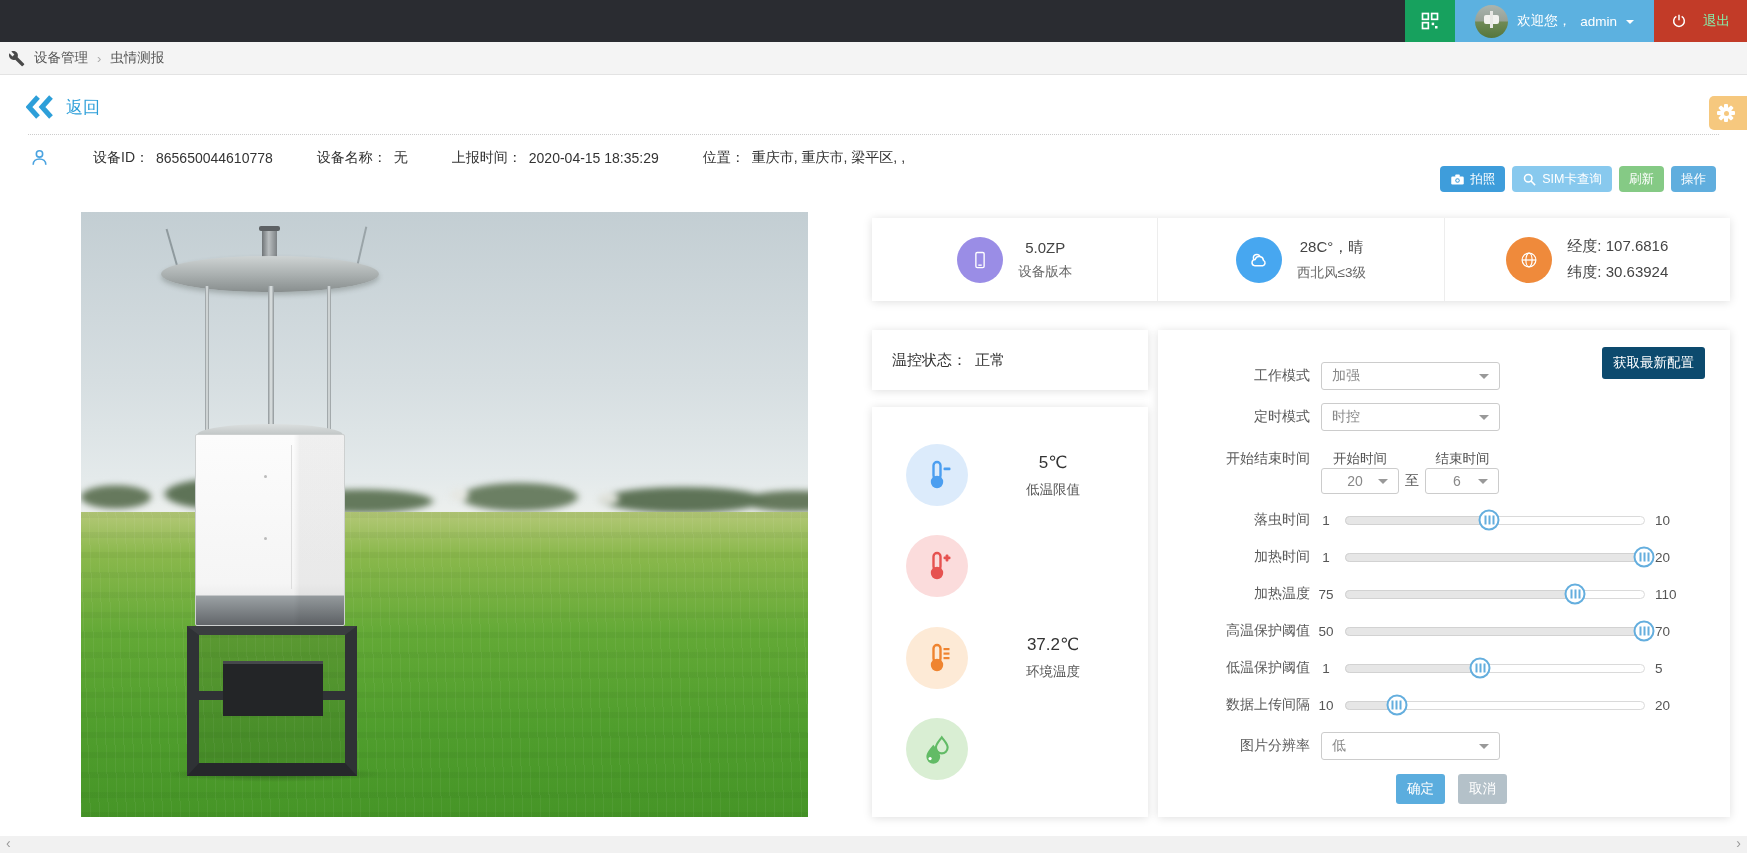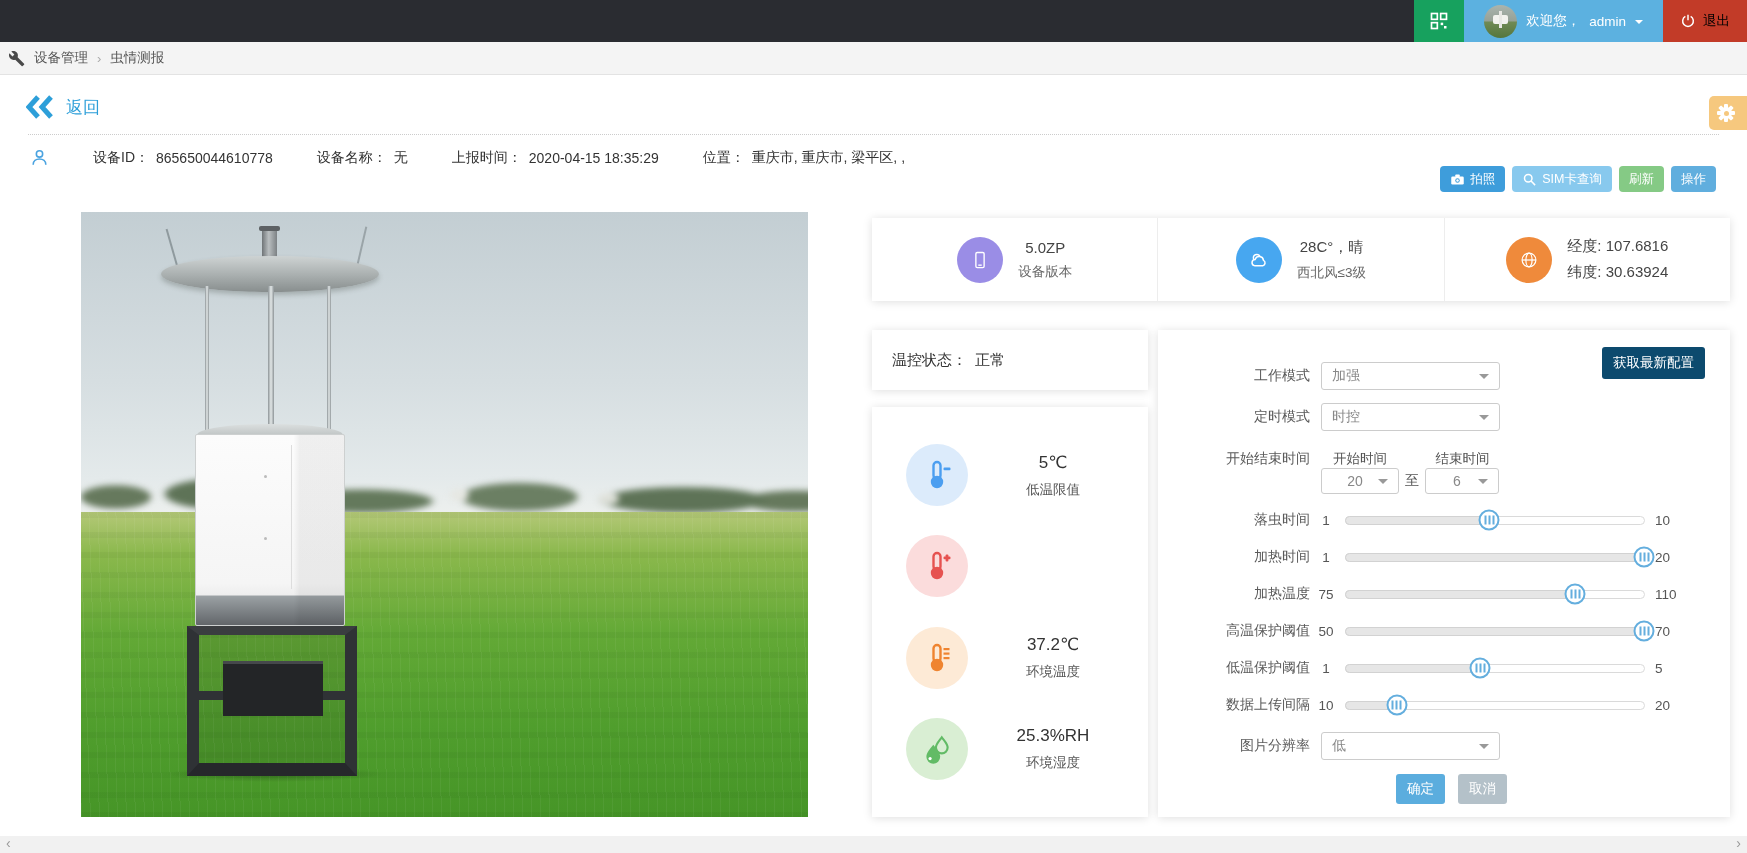--- a/index.html
+++ b/index.html
@@ -11,21 +11,21 @@
   .navbar { position:absolute; top:0; left:0; width:1747px; height:42px; background:#2a2c31;
     display:flex; justify-content:flex-end; align-items:stretch; }
   .nav-qr { width:50px; background:#17a15e; display:flex; align-items:center; justify-content:center; cursor:pointer; }
   .nav-user { background:#5cb1e0; display:flex; align-items:center; gap:9px; padding:0 20px; cursor:pointer; }
   .avatar { width:33px; height:33px; border-radius:50%; overflow:hidden; position:relative;
     background:linear-gradient(180deg,#aab4ae 0%,#96a196 48%,#6f8a55 52%,#55763c 100%); }
   .avatar::after { content:''; position:absolute; left:15px; top:6px; width:3px; height:17px; background:#e8e8e4; }
   .avatar::before { content:''; position:absolute; left:9px; top:10px; width:15px; height:9px; background:#f2f2ee; border-radius:2px; }
   .nav-user .welcome { color:#fff; font-size:13.5px; }
   .caret-down { width:0; height:0; border:4.5px solid transparent; border-top-color:#fff; margin-top:5px; }
-  .nav-logout { background:#c23b28; display:flex; align-items:center; gap:7px; padding:8px 17px; color:#000000; font-size:13.5px; cursor:pointer; }
+  .nav-logout { background:#c23b28; display:flex; align-items:center; gap:16px; padding:8px 17px; color:#86efac; font-size:13.5px; cursor:pointer; }
 
   
   .breadcrumb-bar { position:absolute; top:42px; left:0; width:1747px; height:33px; background:#f4f4f4;
     border-bottom:1px solid #e3e3e3; display:flex; align-items:center; padding-left:8px; gap:9px;
     font-size:13.5px; color:#555; }
   .crumb-sep { color:#aaa; font-size:13px; }
 
   
   .back-row { position:absolute; top:94px; left:26px; display:flex; align-items:center; gap:10px; cursor:pointer; }
   .back-label { color:#2d9fd9; font-size:17px; }
@@ -388,24 +388,20 @@
     </span>
   </div>
   <div class="sensor-row">
     <span class="s-icon s-bg-green">
       <svg width="34" height="34" viewBox="0 0 32 32">
           <path d="M20.5 5c-2.5 3.4-5.5 6.2-5.5 9.6a5.5 5.5 0 0 0 11 0C26 11.2 23 8.4 20.5 5z" fill="none" stroke="#62bb66" stroke-width="2"></path>
           <path d="M12.5 12c-3 4-6.5 7.4-6.5 11.3a6.5 6.5 0 0 0 13 0c0-3.9-3.5-7.3-6.5-11.3z" fill="#62bb66"></path>
           <circle cx="9.5" cy="25" r="1.5" fill="#fff"></circle>
         </svg>
     </span>
-    <span class="s-text">
-      <div class="s-val">25.3%RH</div>
-      <div class="s-lbl">环境湿度</div>
-    </span>
   </div>
 </div>
 
 <div class="card settings-panel">
   <button class="fetch-btn">获取最新配置</button>
 
   <div class="f-row" style="top:32px; height:28px;">
     <span class="f-label">工作模式</span>
     <div class="sel sel-wide">
       <span class="sel-value">加强</span>

